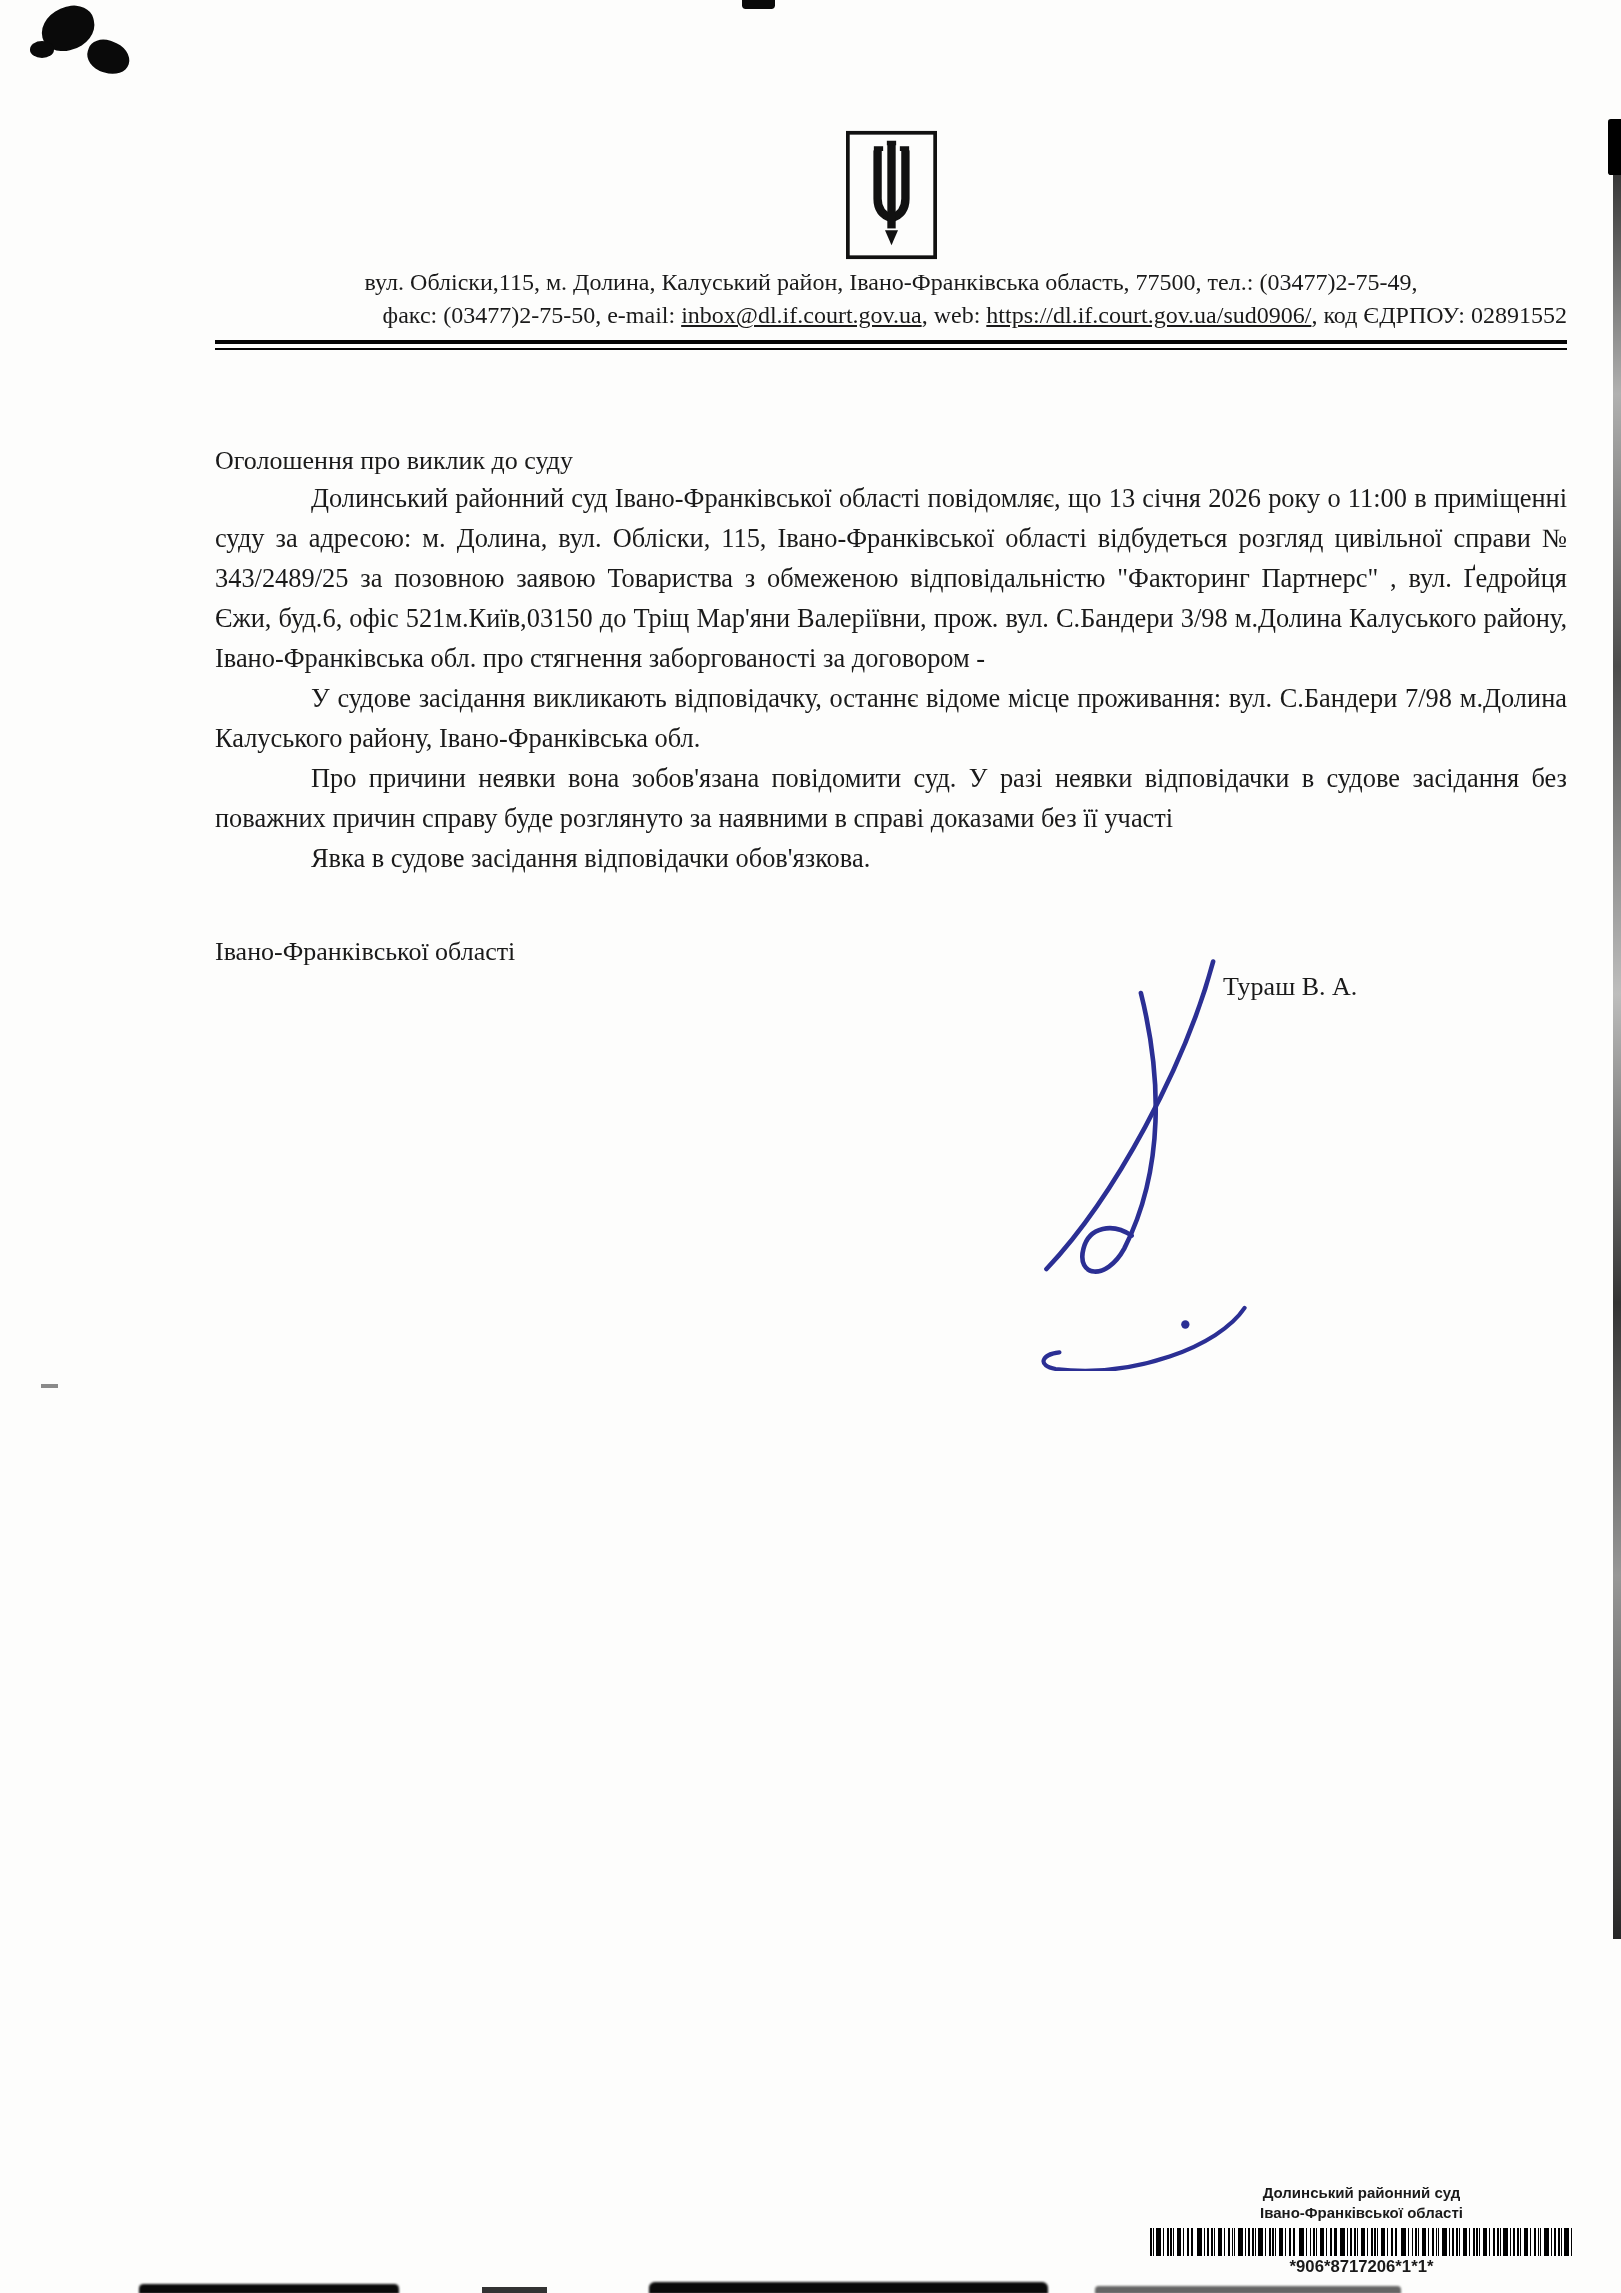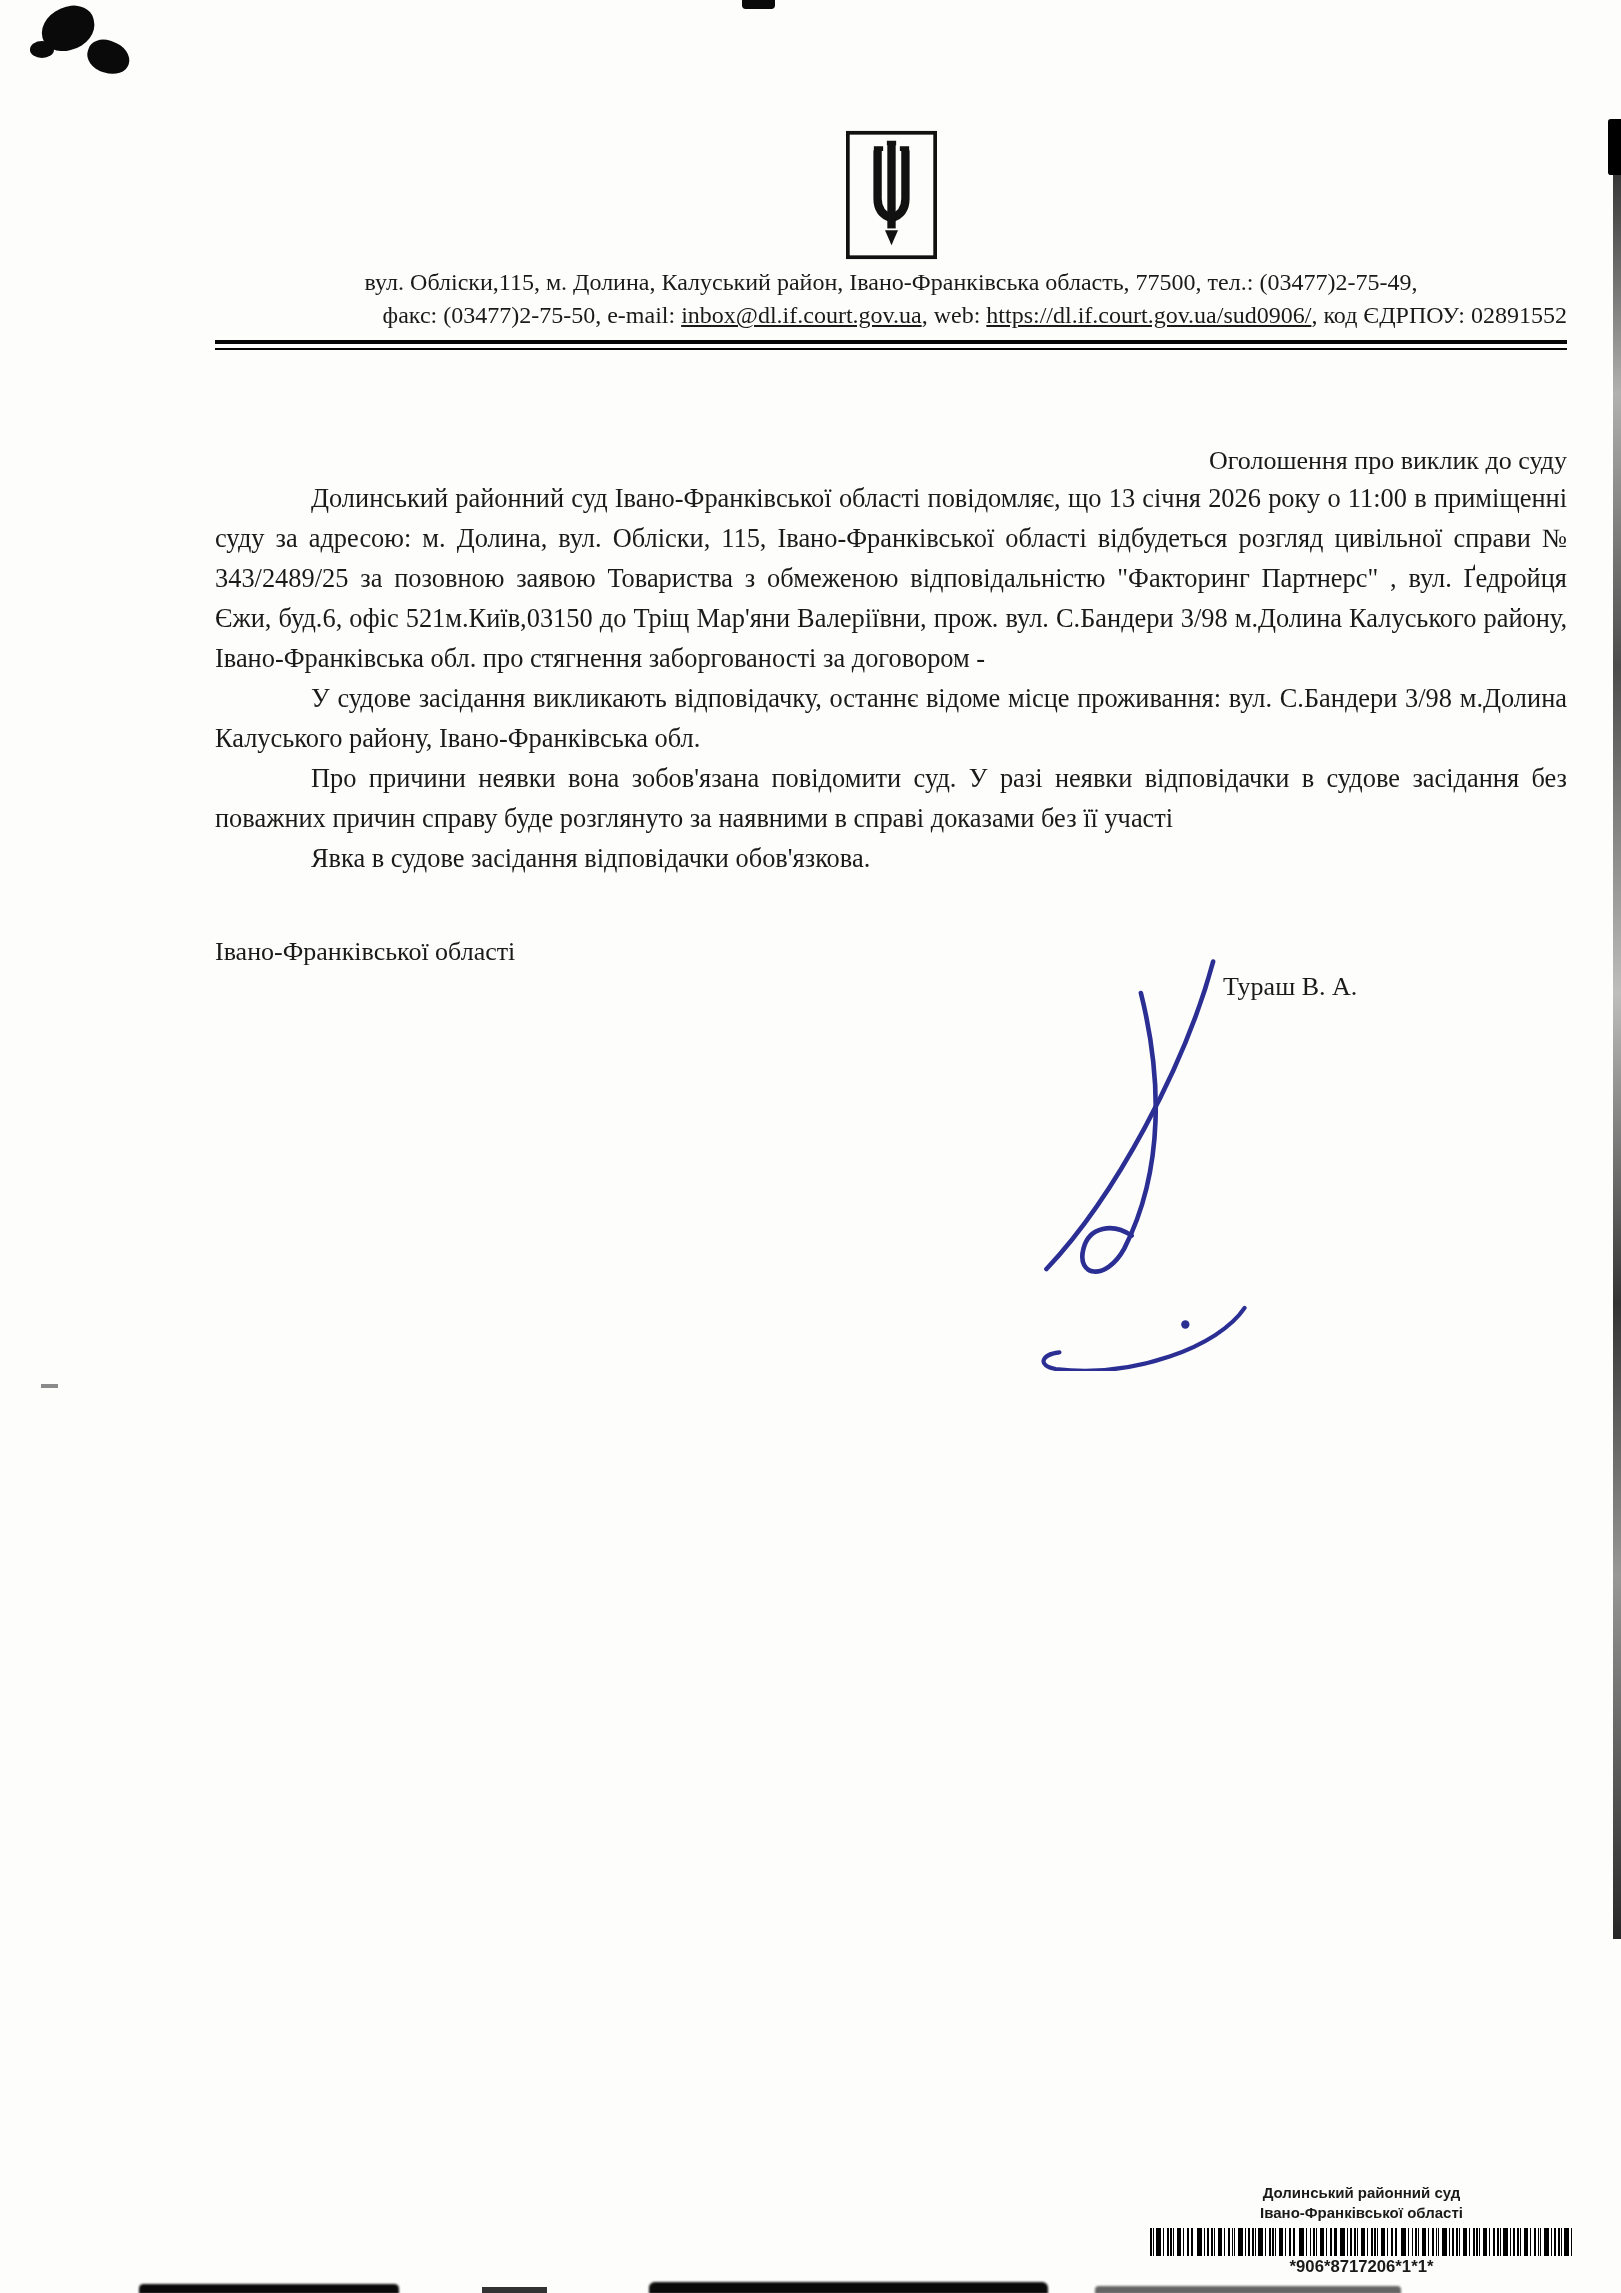--- a/index.html
+++ b/index.html
@@ -36,21 +36,21 @@
   .contact-line { margin-top: 1.9px; font-size: 24px; line-height: 33px; white-space: nowrap; text-align: right; }
   .u { text-decoration: underline; }
   .rule {
     margin-top: 7.4px;
     height: 3.7px;
     border-top: 4.6px solid #050505;
     border-bottom: 2.8px solid #050505;
   }
   .title-block {
     margin-top: 93px;
-    text-align: right;
+    text-align: left;
     font-size: 26px;
     line-height: 35px;
   }
   .doc-body { margin-top: 43px; }
   .para {
     margin: 0;
     font-size: 26.4px;
     line-height: 40px;
     text-align: justify;
     text-indent: 96px;
@@ -154,21 +154,21 @@
 
       <div class="rule"></div>
     </header>
 
     <main class="doc-body">
       <div class="title-block">
         <div>Оголошення про виклик до суду</div>
       </div>
 
       <p class="para">Долинський районний суд Івано-Франківської області повідомляє, що 13 січня 2026 року о 11:00 в приміщенні суду за адресою: м. Долина, вул. Обліски, 115, Івано-Франківської області відбудеться розгляд цивільної справи № 343/2489/25 за позовною заявою Товариства з обмеженою відповідальністю "Факторинг Партнерс" , вул. Ґедройця Єжи, буд.6, офіс 521м.Київ,03150 до Тріщ Мар'яни Валеріївни, прож. вул. С.Бандери 3/98 м.Долина Калуського району, Івано-Франківська обл. про стягнення заборгованості за договором -</p>
-      <p class="para">У судове засідання викликають відповідачку, останнє відоме місце проживання: вул. С.Бандери 3/98 м.Долина Калуського району, Івано-Франківська обл.</p>
+      <p class="para">У судове засідання викликають відповідачку, останнє відоме місце проживання: вул. С.Бандери 7/98 м.Долина Калуського району, Івано-Франківська обл.</p>
       <p class="para">Про причини неявки вона зобов'язана повідомити суд. У разі неявки відповідачки в судове засідання без поважних причин справу буде розглянуто за наявними в справі доказами без її участі</p>
       <p class="para">Явка в судове засідання відповідачки обов'язкова.</p>
 
       <div class="sig-row">
         <div>Івано-Франківської області</div>
         <div class="sig-name">Тураш В. А.</div>
       </div>
     </main>
 
   </div>

